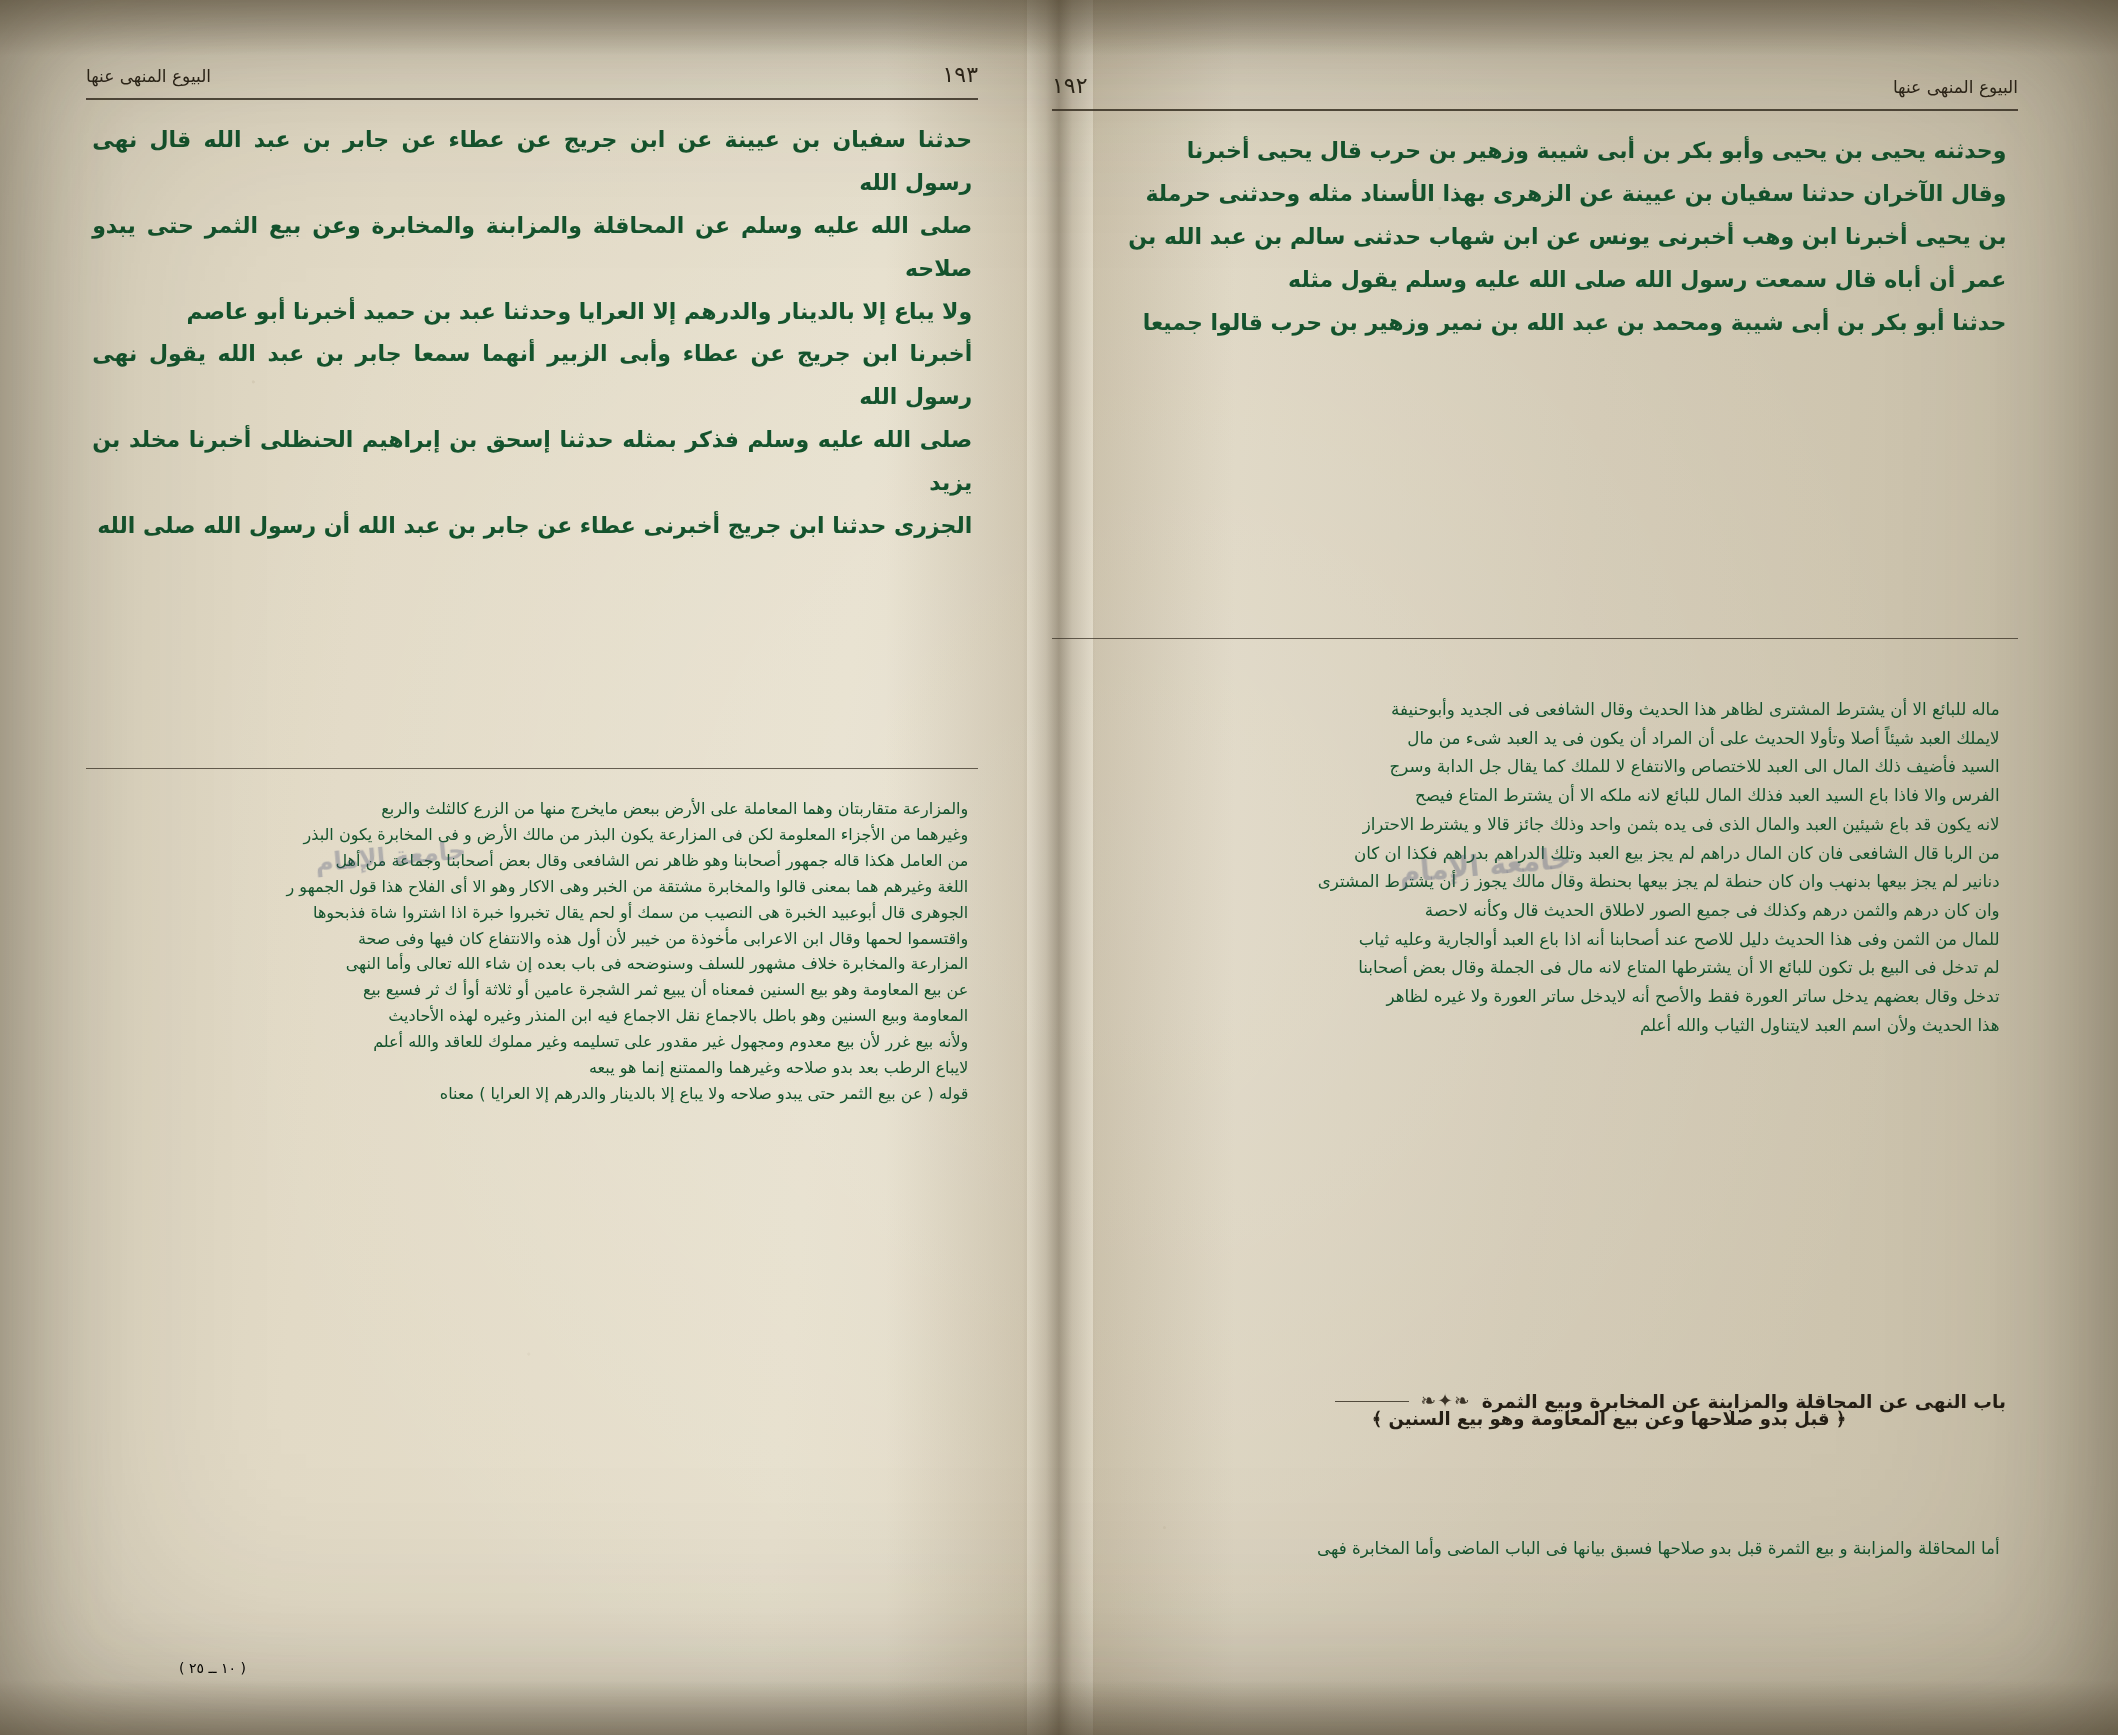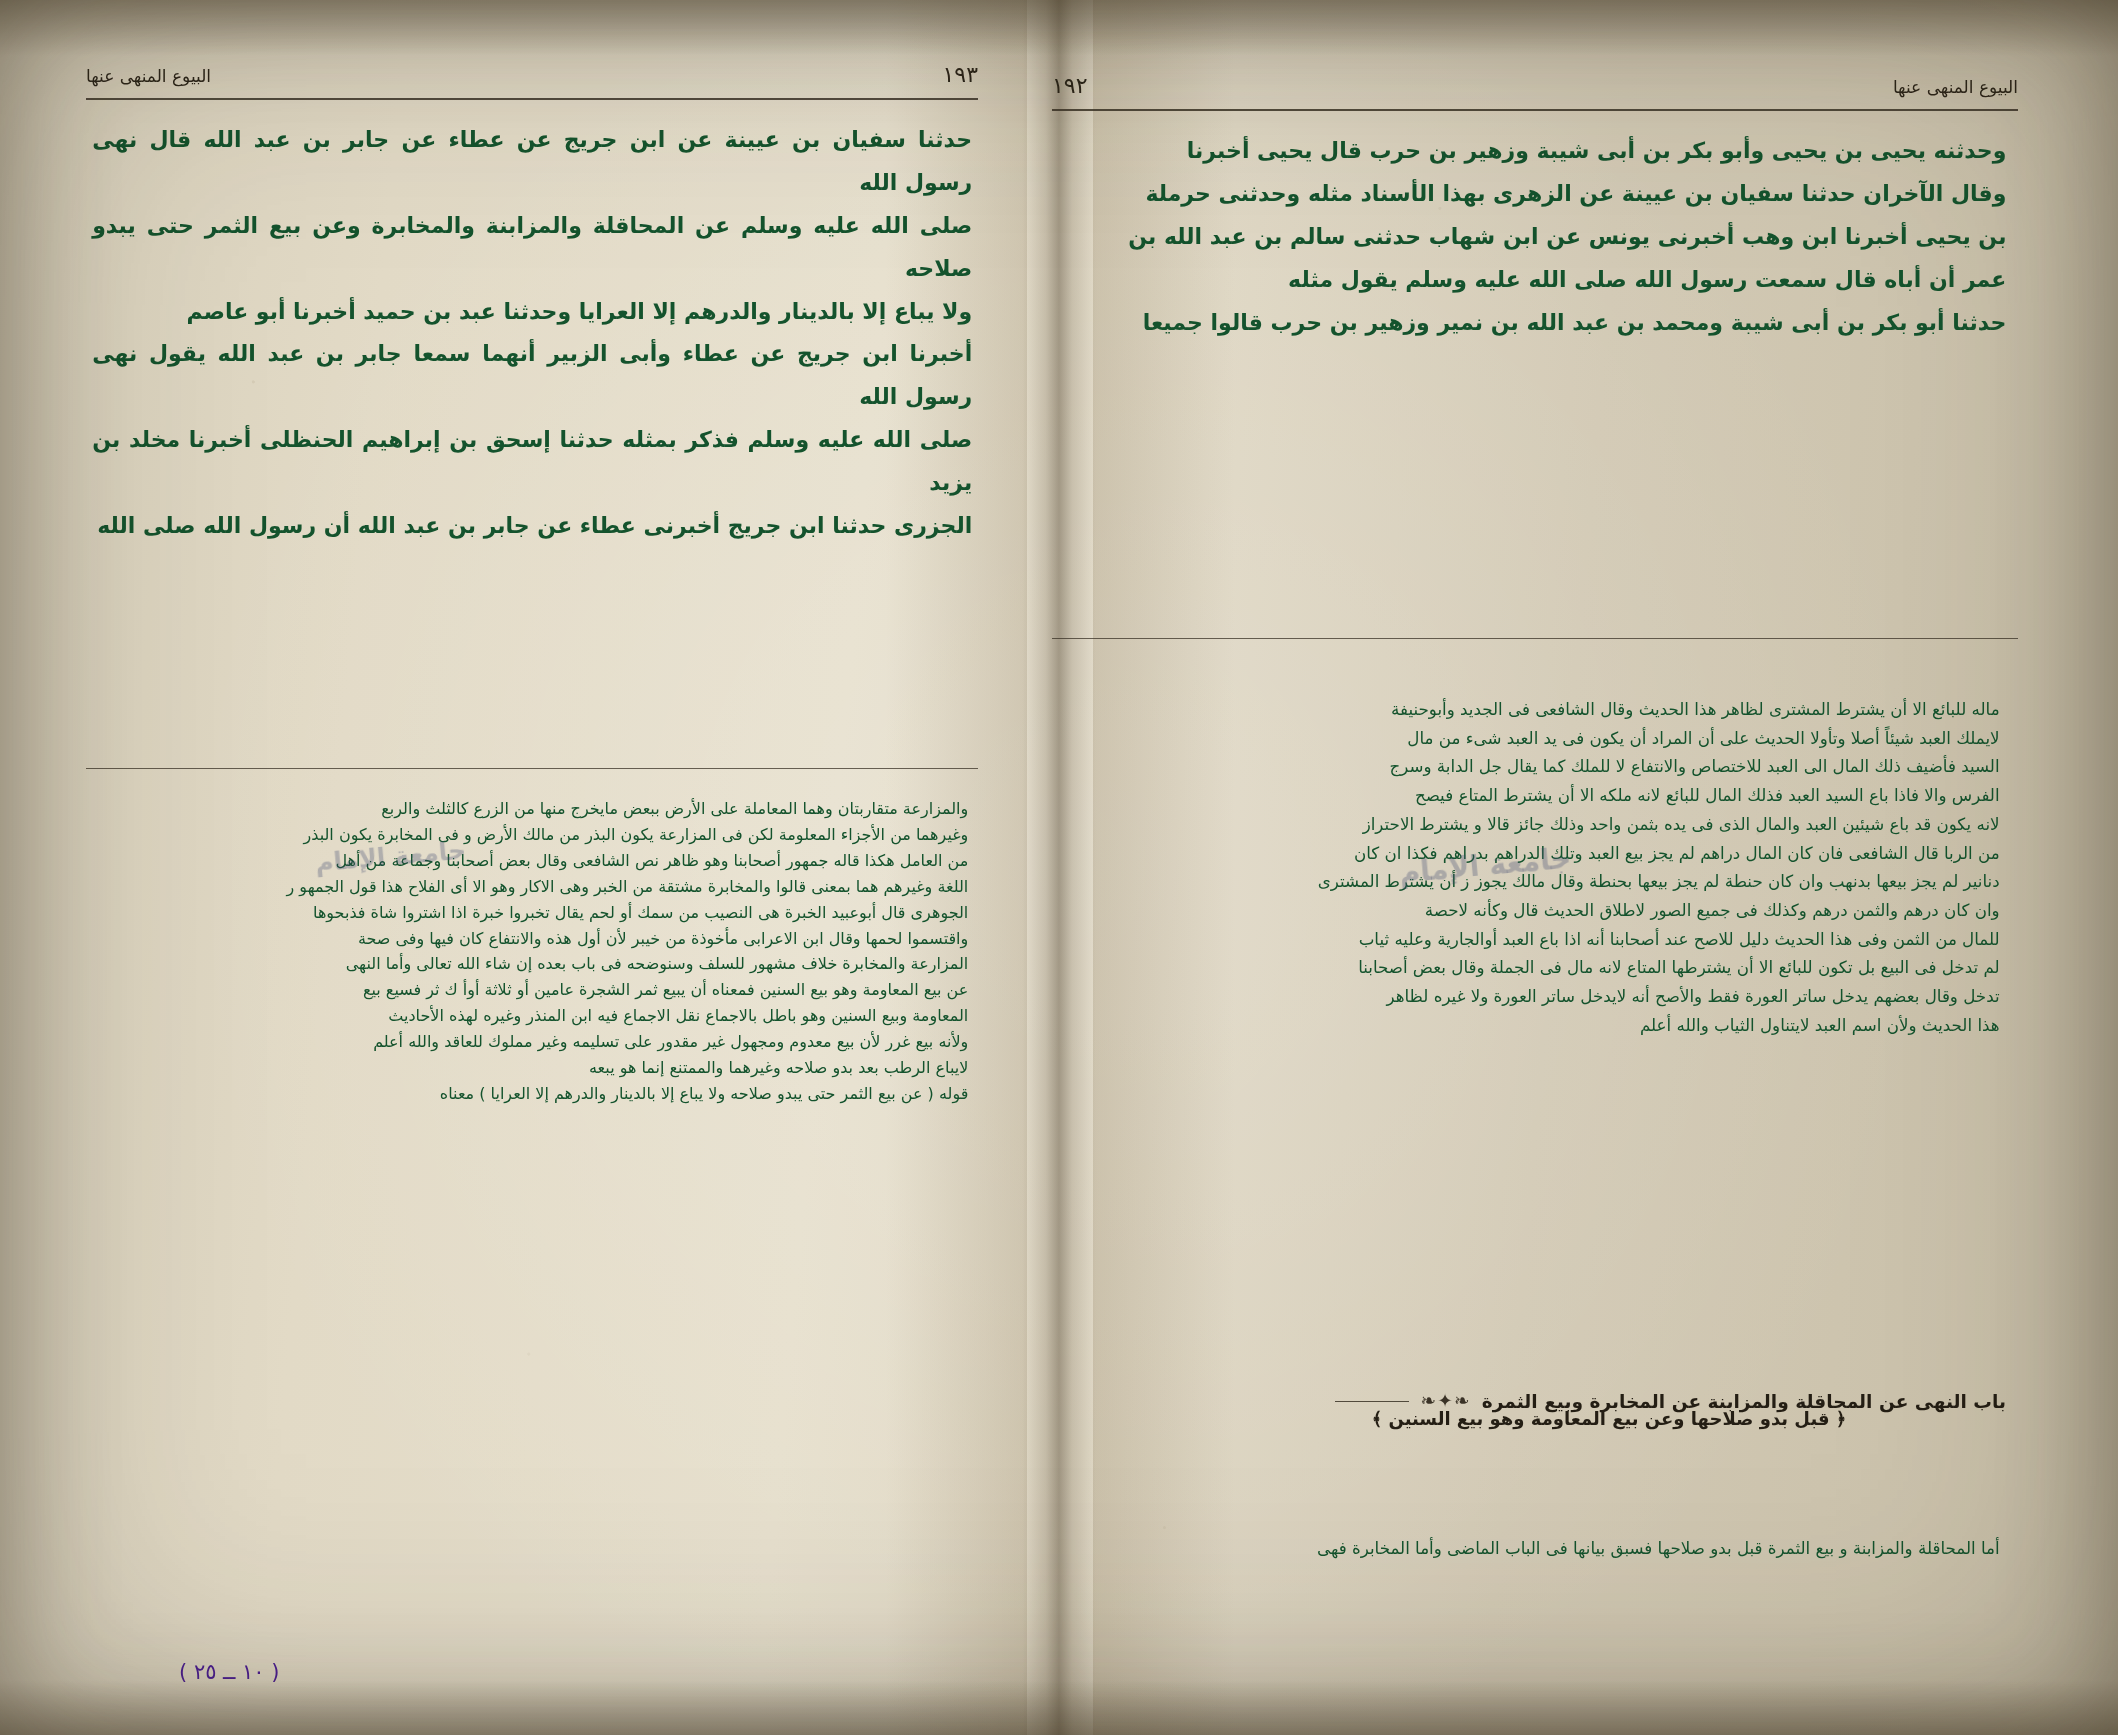--- a/index.html
+++ b/index.html
@@ -165,22 +165,22 @@
   .matn-line {
     position: absolute;
     direction: rtl;
     color: #241e14;
     font-size: 18px;
     font-weight: 700;
   }
 
   .signature {
     position: absolute;
-    color: #4c1d95;
-    font-size: 21px;
+    color: #000000;
+    font-size: 14px;
     letter-spacing: 1.2px;
     text-align: right;
   }
 
   
   .watermark {
     position: absolute;
     color: rgba(60,70,110,0.30);
     font-size: 28.5px;
     font-weight: 700;

